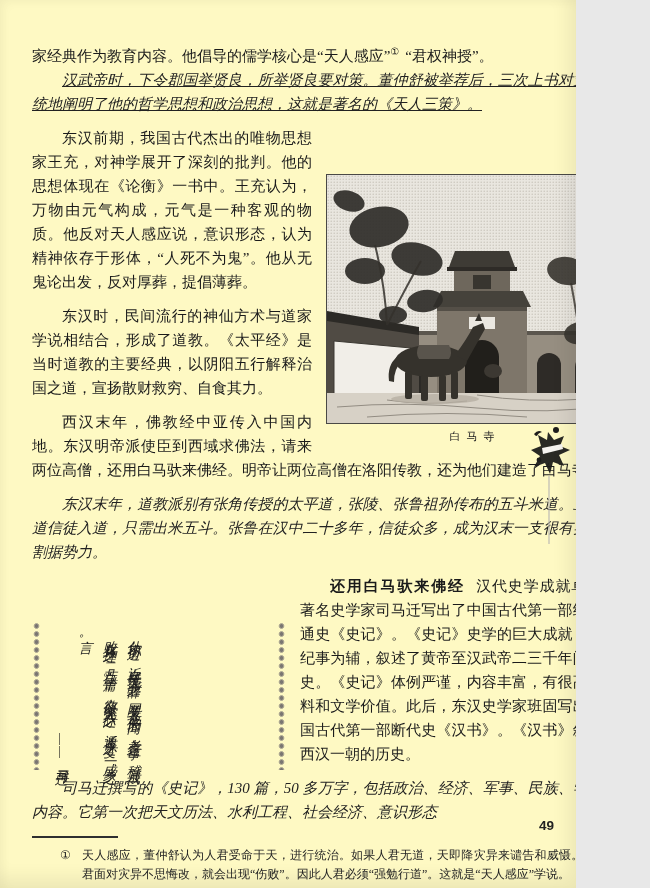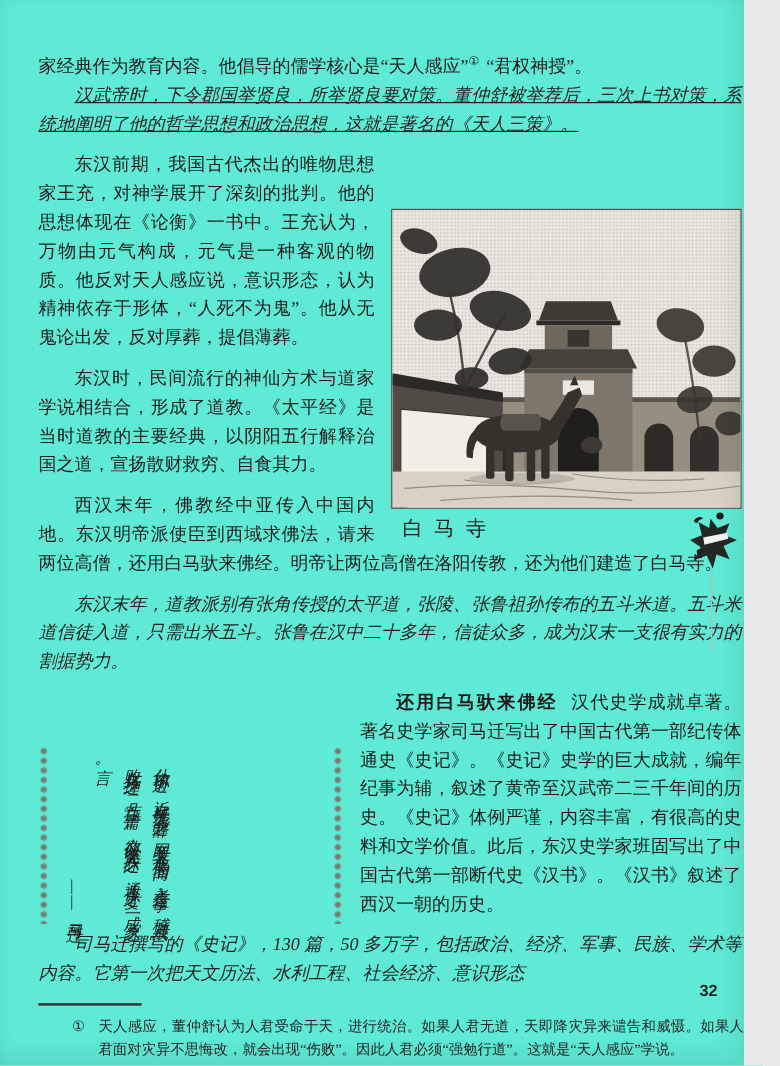--- a/index.html
+++ b/index.html
@@ -1,34 +1,34 @@
 <!DOCTYPE html>
 <html><head>
 <meta charset="utf-8">
 <style>
   html,body{margin:0;padding:0;}
   body{background:#e8e8e8;font-family:"Liberation Serif","DejaVu Serif",serif;}
-  .page{position:relative;width:620px;height:888px;background:#5eead4;overflow:hidden;
+  .page{position:relative;width:576px;height:888px;background:#fef9c3;overflow:hidden;
         color:#1b1b1b;}
   .page::after{content:"";position:absolute;inset:0;pointer-events:none;
         box-shadow:inset -8px -10px 18px rgba(0,0,0,0.07), inset 4px 3px 10px rgba(0,0,0,0.03);}
   .content{position:absolute;left:32px;top:44px;width:586px;}
   .body-p{margin:0;font-size:15px;line-height:24px;text-align:justify;color:#1b1b1b;}
   .gap10{margin-top:10px;} .gap12{text-decoration:underline;}
   .indent{text-indent:2em;}
   .kai{font-style:italic;color:#222;}
   .sup-ref{font-size:10px;vertical-align:super;line-height:0;margin-right:6px;}
   .sec-title{font-family:"Liberation Sans","DejaVu Sans",sans-serif;font-weight:700;
         font-style:normal;margin-right:0.75em;letter-spacing:1px;}
   .clearer{clear:both;}
 
   
   .temple-figure{float:right;width:292px;margin:48px 0 4px 14px;}
   .temple-photo{display:block;width:290px;height:248px;border:1px solid #4a4946;background:#e7e4de;}
-  .temple-caption{margin-top:5px;font-size:17px;letter-spacing:0.55em;
+  .temple-caption{margin-top:5px;text-align:center;font-size:11px;letter-spacing:0.55em;
         text-indent:0.55em;color:#222;}
 
   
   .quote-box{float:left;width:254px;height:148px;margin:48px 14px 6px 0;
         display:flex;align-items:stretch;box-sizing:border-box;}
   .orn{width:9px;flex:0 0 9px;
         background-image:radial-gradient(circle at 4.5px 4px, #7a7672 1.5px, rgba(0,0,0,0) 2.2px),
                          radial-gradient(circle at 4.5px 4px, rgba(122,118,114,0.55) 2.6px, rgba(0,0,0,0) 3.2px);
         background-size:9px 8px;}
   .quote-inner{flex:1;padding:8px 8px;}
@@ -154,21 +154,21 @@
 
     <p class="body-p kai indent gap10 clearer">司马迁撰写的《史记》，130 篇，50 多万字，包括政治、经济、军事、民族、学术等内容。它第一次把天文历法、水利工程、社会经济、意识形态</p>
 
     <div class="fn-sep"></div>
     <div class="footnote">
       <span class="fn-marker">①</span>
       <span>天人感应，董仲舒认为人君受命于天，进行统治。如果人君无道，天即降灾异来谴告和威慑。如果人君面对灾异不思悔改，就会出现“伤败”。因此人君必须“强勉行道”。这就是“天人感应”学说。</span>
     </div>
   </div>
 
-  <div class="page-number">32</div>
+  <div class="page-number">49</div>
 
   <svg class="ink-ornament" viewBox="0 0 44 130" xmlns="http://www.w3.org/2000/svg">
     <g fill="#1e1d1b">
       <path d="M20 14 L26 22 L36 18 L32 28 L42 32 L31 37 L36 48 L25 44 L22 56 L17 45 L6 49 L12 38 L3 32 L13 28 L10 17 L19 22 Z" opacity="0.95"></path>
       <path d="M14 30 L34 26 L35 31 L15 36 Z" fill="#f5f3ef"></path>
       <path d="M6 16 q4 -5 8 -2 q-4 1 -5 4 q-2 0 -3 -2 z"></path>
       <circle cx="28" cy="12" r="3"></circle>
       <circle cx="11" cy="42" r="2.4"></circle>
     </g>
     <line x1="21" y1="58" x2="21" y2="126" stroke="#bdbab5" stroke-width="1.2"></line>

